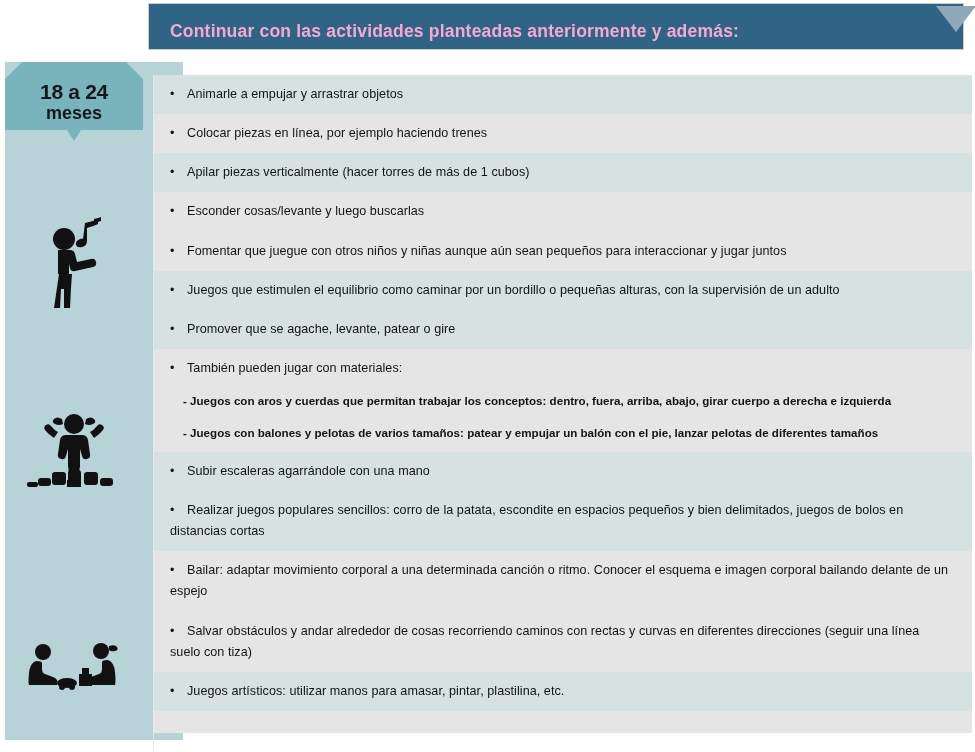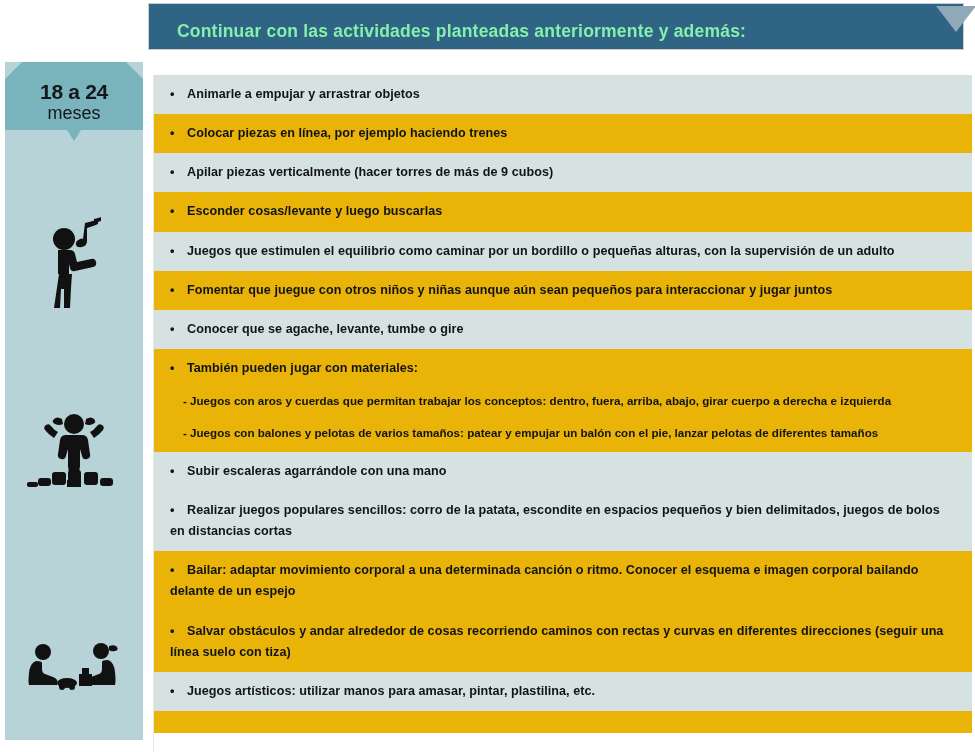--- a/index.html
+++ b/index.html
@@ -16,43 +16,44 @@
     position:absolute;
     left:148px; top:3px;
     width:816px; height:47px;
     background:#2f6484;
     border:1px solid #c9ccce;
     box-sizing:border-box;
     display:flex;
     align-items:center;
   }
   #header-title{
-    color:#86efac;
+    color:#f9a8d4;
     font-size:17.5px;
     font-weight:bold;
     letter-spacing:.2px;
-    padding-left:28px;
+    padding-left:21px;
     white-space:nowrap;
     margin-top:9px;
   }
   #header-arrow{
     position:absolute;
     left:936px; top:6px;
     width:0;height:0;
     border-left:20px solid transparent;
     border-right:20px solid transparent;
     border-top:26px solid #8fa9b8;
   }
 
   
   #sidebar{
     position:absolute;
     left:5px; top:62px;
     width:138px; height:678px;
     background:#b8d3d8;
+    padding-left:40px;
   }
   
   #age-ribbon{
     position:absolute;
     left:0; top:0;
     width:138px; height:68px;
     background:#79b3bb;
     -webkit-clip-path:polygon(0 0,138px 0,138px 68px,76px 68px,69px 78px,62px 68px,0 68px);
     clip-path:polygon(0 0,138px 0,138px 68px,76px 68px,69px 78px,62px 68px,0 68px);
   }
@@ -76,21 +77,21 @@
   }
   #age-label{
     position:absolute;
     left:0; top:0; width:138px;
     text-align:center;
     color:#14181a;
     padding-top:19px;
     line-height:1.05;
   }
   #age-range{font-size:21px;font-weight:bold;letter-spacing:-.3px;}
-  #age-unit{font-size:18px;font-weight:normal;display:block;margin-top:1px;}
+  #age-unit{font-size:18px;font-weight:bold;display:block;margin-top:1px;}
 
   .side-icon{position:absolute;left:0;width:138px;display:flex;justify-content:center;}
   #icon-music{top:155px;}
   #icon-balance{top:348px;}
   #icon-play{top:580px;}
 
   
   #content{
     position:absolute;
     left:153px; top:75px;
@@ -98,25 +99,25 @@
     overflow:hidden;
     border-left:1px solid #e3e8e9;
     box-sizing:border-box;
   }
   .row{
     box-sizing:border-box;
     padding:9px 22px 9px 16px;
     display:block;
   }
   .row.dark{background:#d5e2e1;}
-  .row.light{background:#eab308;}
+  .row.light{background:#e5e5e5;}
   .row-text{
     display:block;
     font-size:12.6px;
-    font-weight:bold;
+    font-weight:normal;
     color:#111416;
     line-height:1.68;
     letter-spacing:.05px;
   }
   .bullet{
     display:inline-block;
     width:17px;
     color:#111416;
     font-size:12.6px;
     vertical-align:top;
@@ -206,33 +207,33 @@
 </div>
 
 <div id="content">
     <div class="row dark">
       <span class="row-text"><span class="bullet">•</span><span class="row-body">Animarle a empujar y arrastrar objetos</span></span>
     </div>
     <div class="row light">
       <span class="row-text"><span class="bullet">•</span><span class="row-body">Colocar piezas en línea, por ejemplo haciendo trenes</span></span>
     </div>
     <div class="row dark">
-      <span class="row-text"><span class="bullet">•</span><span class="row-body">Apilar piezas verticalmente (hacer torres de más de 9 cubos)</span></span>
+      <span class="row-text"><span class="bullet">•</span><span class="row-body">Apilar piezas verticalmente (hacer torres de más de 1 cubos)</span></span>
     </div>
     <div class="row light">
       <span class="row-text"><span class="bullet">•</span><span class="row-body">Esconder cosas/levante y luego buscarlas</span></span>
     </div>
+    <div class="row light">
+      <span class="row-text"><span class="bullet">•</span><span class="row-body">Fomentar que juegue con otros niños y niñas aunque aún sean pequeños para interaccionar y jugar juntos</span></span>
+    </div>
     <div class="row dark">
       <span class="row-text"><span class="bullet">•</span><span class="row-body">Juegos que estimulen el equilibrio como caminar por un bordillo o pequeñas alturas, con la supervisión de un adulto</span></span>
     </div>
-    <div class="row light">
-      <span class="row-text"><span class="bullet">•</span><span class="row-body">Fomentar que juegue con otros niños y niñas aunque aún sean pequeños para interaccionar y jugar juntos</span></span>
-    </div>
-    <div class="row dark">
-      <span class="row-text"><span class="bullet">•</span><span class="row-body">Conocer que se agache, levante, tumbe o gire</span></span>
+    <div class="row dark">
+      <span class="row-text"><span class="bullet">•</span><span class="row-body">Promover que se agache, levante, patear o gire</span></span>
     </div>
     <div class="row light">
       <span class="row-text"><span class="bullet">•</span><span class="row-body">También pueden jugar con materiales:</span></span>
       <span class="subitem">- Juegos con aros y cuerdas que permitan trabajar los conceptos: dentro, fuera, arriba, abajo, girar cuerpo a derecha e izquierda</span>
       <span class="subitem">- Juegos con balones y pelotas de varios tamaños: patear y empujar un balón con el pie, lanzar pelotas de diferentes tamaños</span>
     </div>
     <div class="row dark">
       <span class="row-text"><span class="bullet">•</span><span class="row-body">Subir escaleras agarrándole con una mano</span></span>
     </div>
     <div class="row dark">

